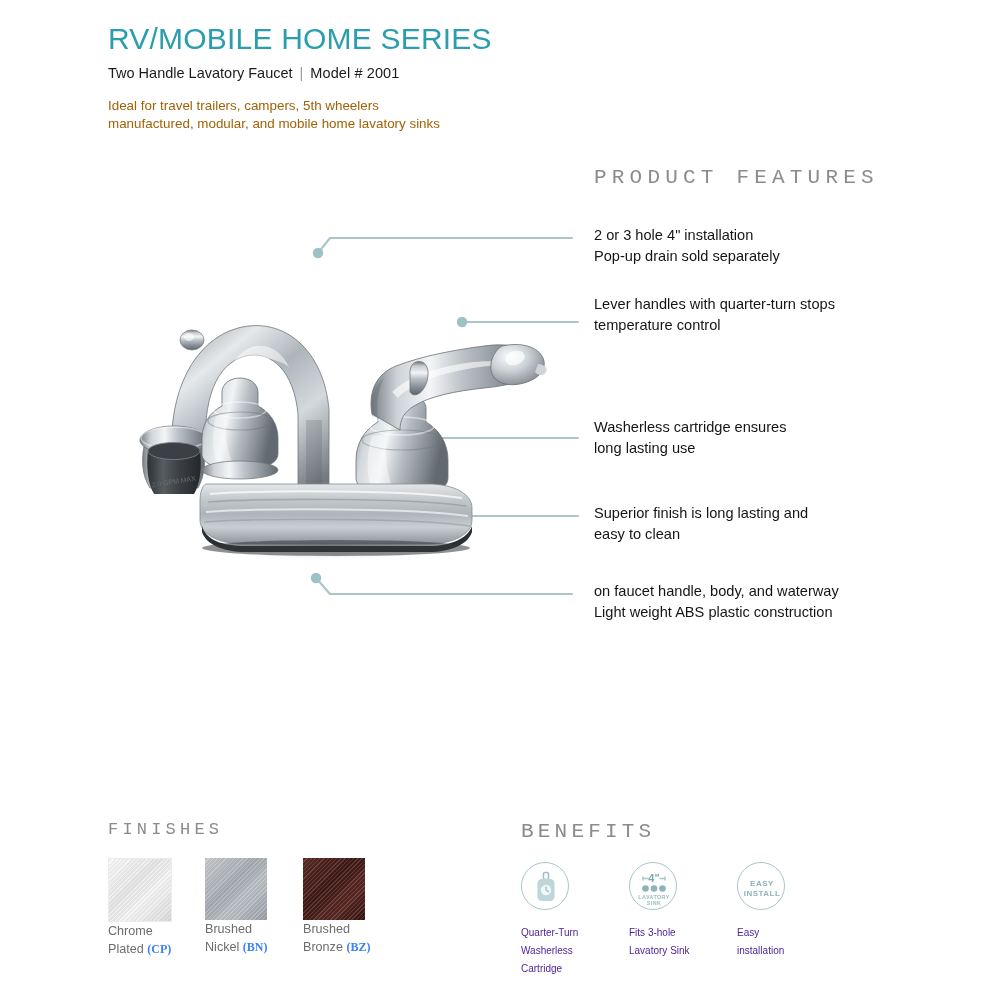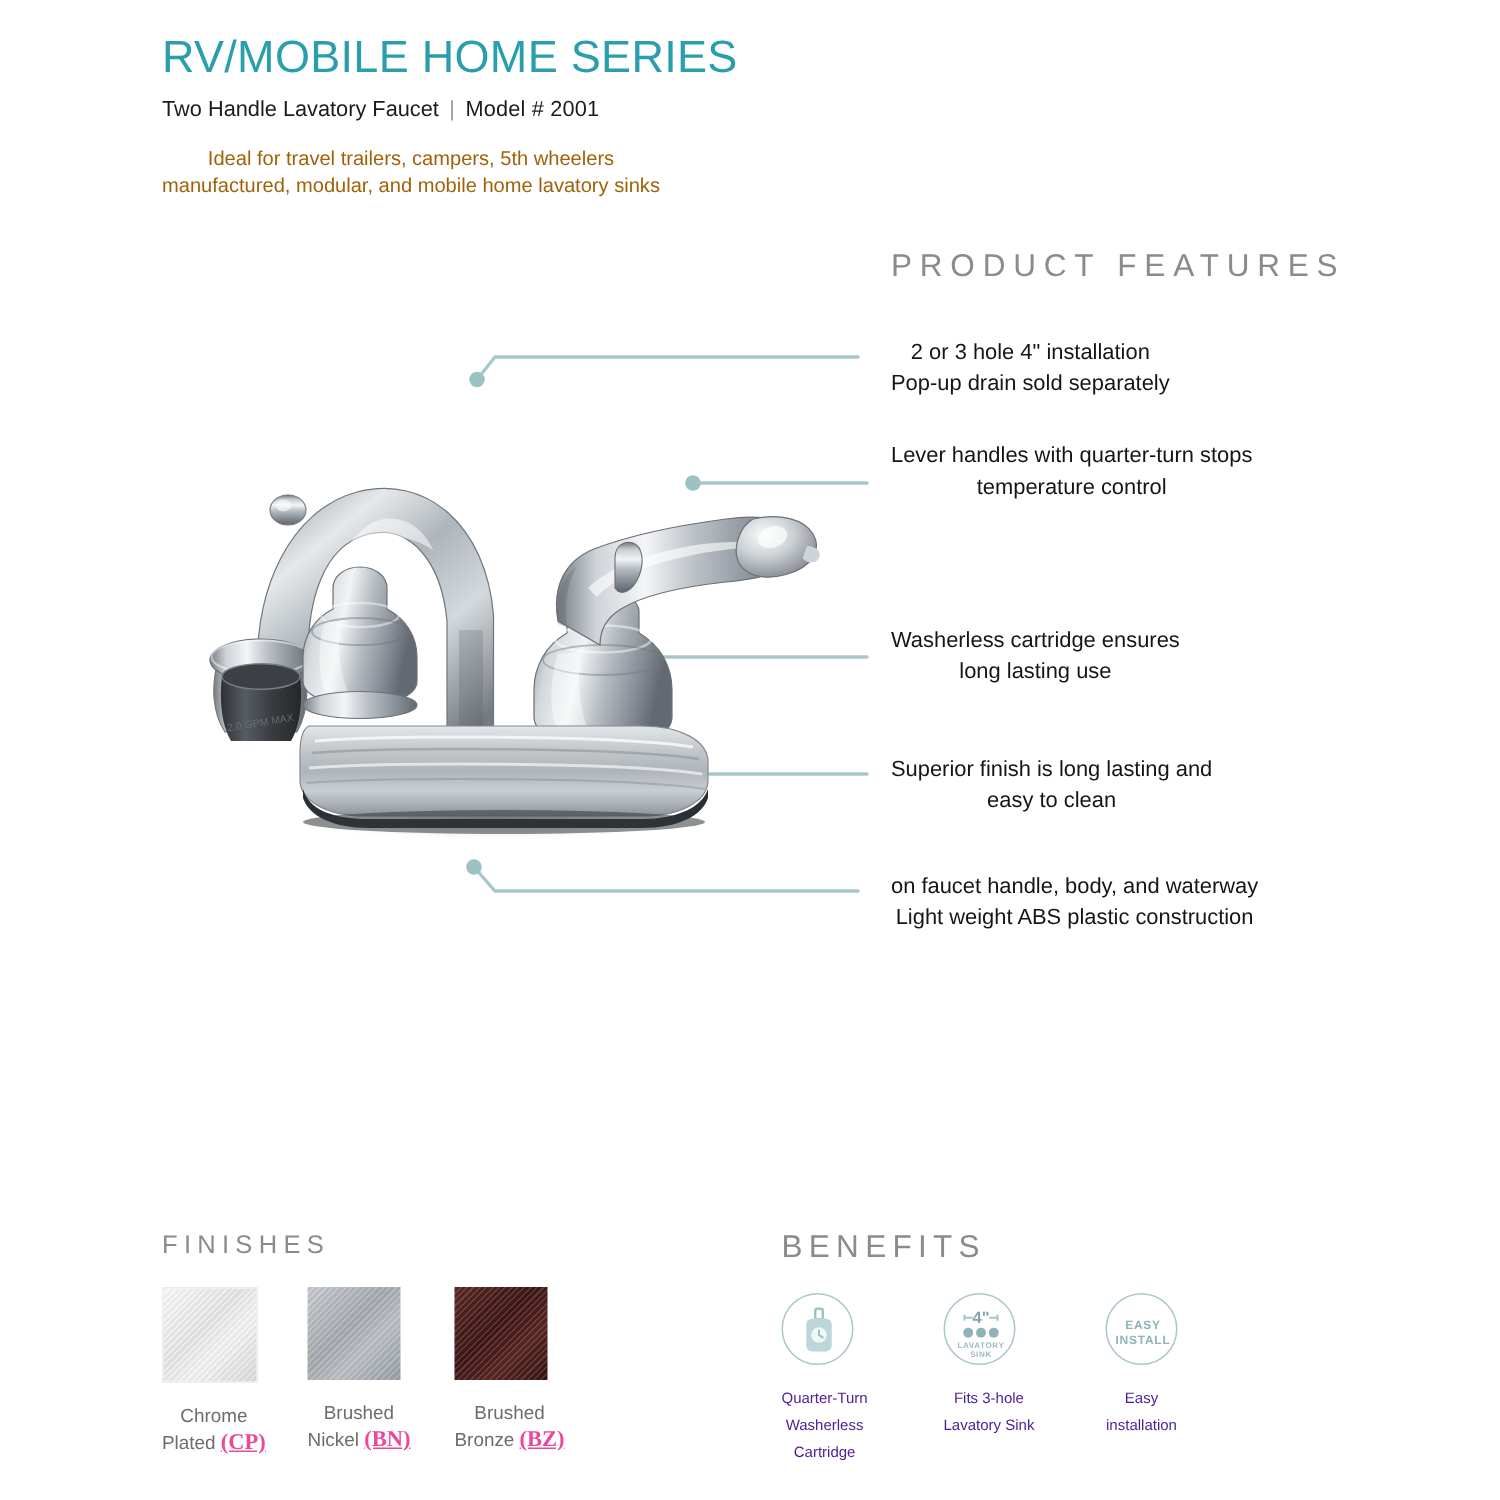--- a/index.html
+++ b/index.html
@@ -11,21 +11,20 @@
   body {
     font-family: "Liberation Sans", sans-serif;
     -webkit-font-smoothing: antialiased;
   }
   #sheet {
     position: relative;
     width: 916px;
     height: 1000px;
     overflow: hidden;
     background: #ffffff;
-    text-align: center;
   }
 
   
   .title {
     position: absolute;
     left: 108px;
     top: 22px;
     font-size: 30px;
     letter-spacing: 0.2px;
     color: #2a9ead;
@@ -55,21 +54,21 @@
     top: 97px;
     font-size: 13.4px;
     line-height: 18px;
     color: #a16207;
     white-space: nowrap;
   }
 
   
   .sec-head {
     position: absolute;
-    font-family: Liberation Sans, sans-serif;
+    font-family: Liberation Mono, monospace;
     color: #8b8b8b;
     font-weight: 400;
   }
   #features-head {
     left: 594px;
     top: 166px;
     font-size: 21px;
     letter-spacing: 5.2px;
   }
   #finishes-head {
@@ -138,32 +137,30 @@
     background: linear-gradient(135deg,#fdfdfd 0%,#e9e9ea 42%,#f7f7f8 62%,#dedee0 100%);
     border: 1px solid #ececec;
   }
   .sw-nickel {
     background: linear-gradient(135deg,#c9cdd1 0%,#a8adb3 45%,#bdc2c7 65%,#9aa0a6 100%);
   }
   .sw-bronze {
     background: linear-gradient(135deg,#5c2a25 0%,#3d1714 45%,#5a2722 68%,#361311 100%);
   }
   .swatch-label {
-    margin-top: 13px;
     font-size: 12.6px;
     line-height: 18px;
     color: #6d6d6d;
     white-space: nowrap;
   }
   .swatch-label b {
     font-family: "Liberation Serif", serif;
     font-weight: bold;
-    color: #ec4899;
-    font-size: 15px;
-    text-decoration: underline;
+    color: #3b82f6;
+    font-size: 12px;
   }
 
   
   .benefit { position: absolute; }
   .benefit-circle {
     width: 48px;
     height: 48px;
     border-radius: 50%;
     border: 1.6px solid #a9c6c9;
     position: relative;

